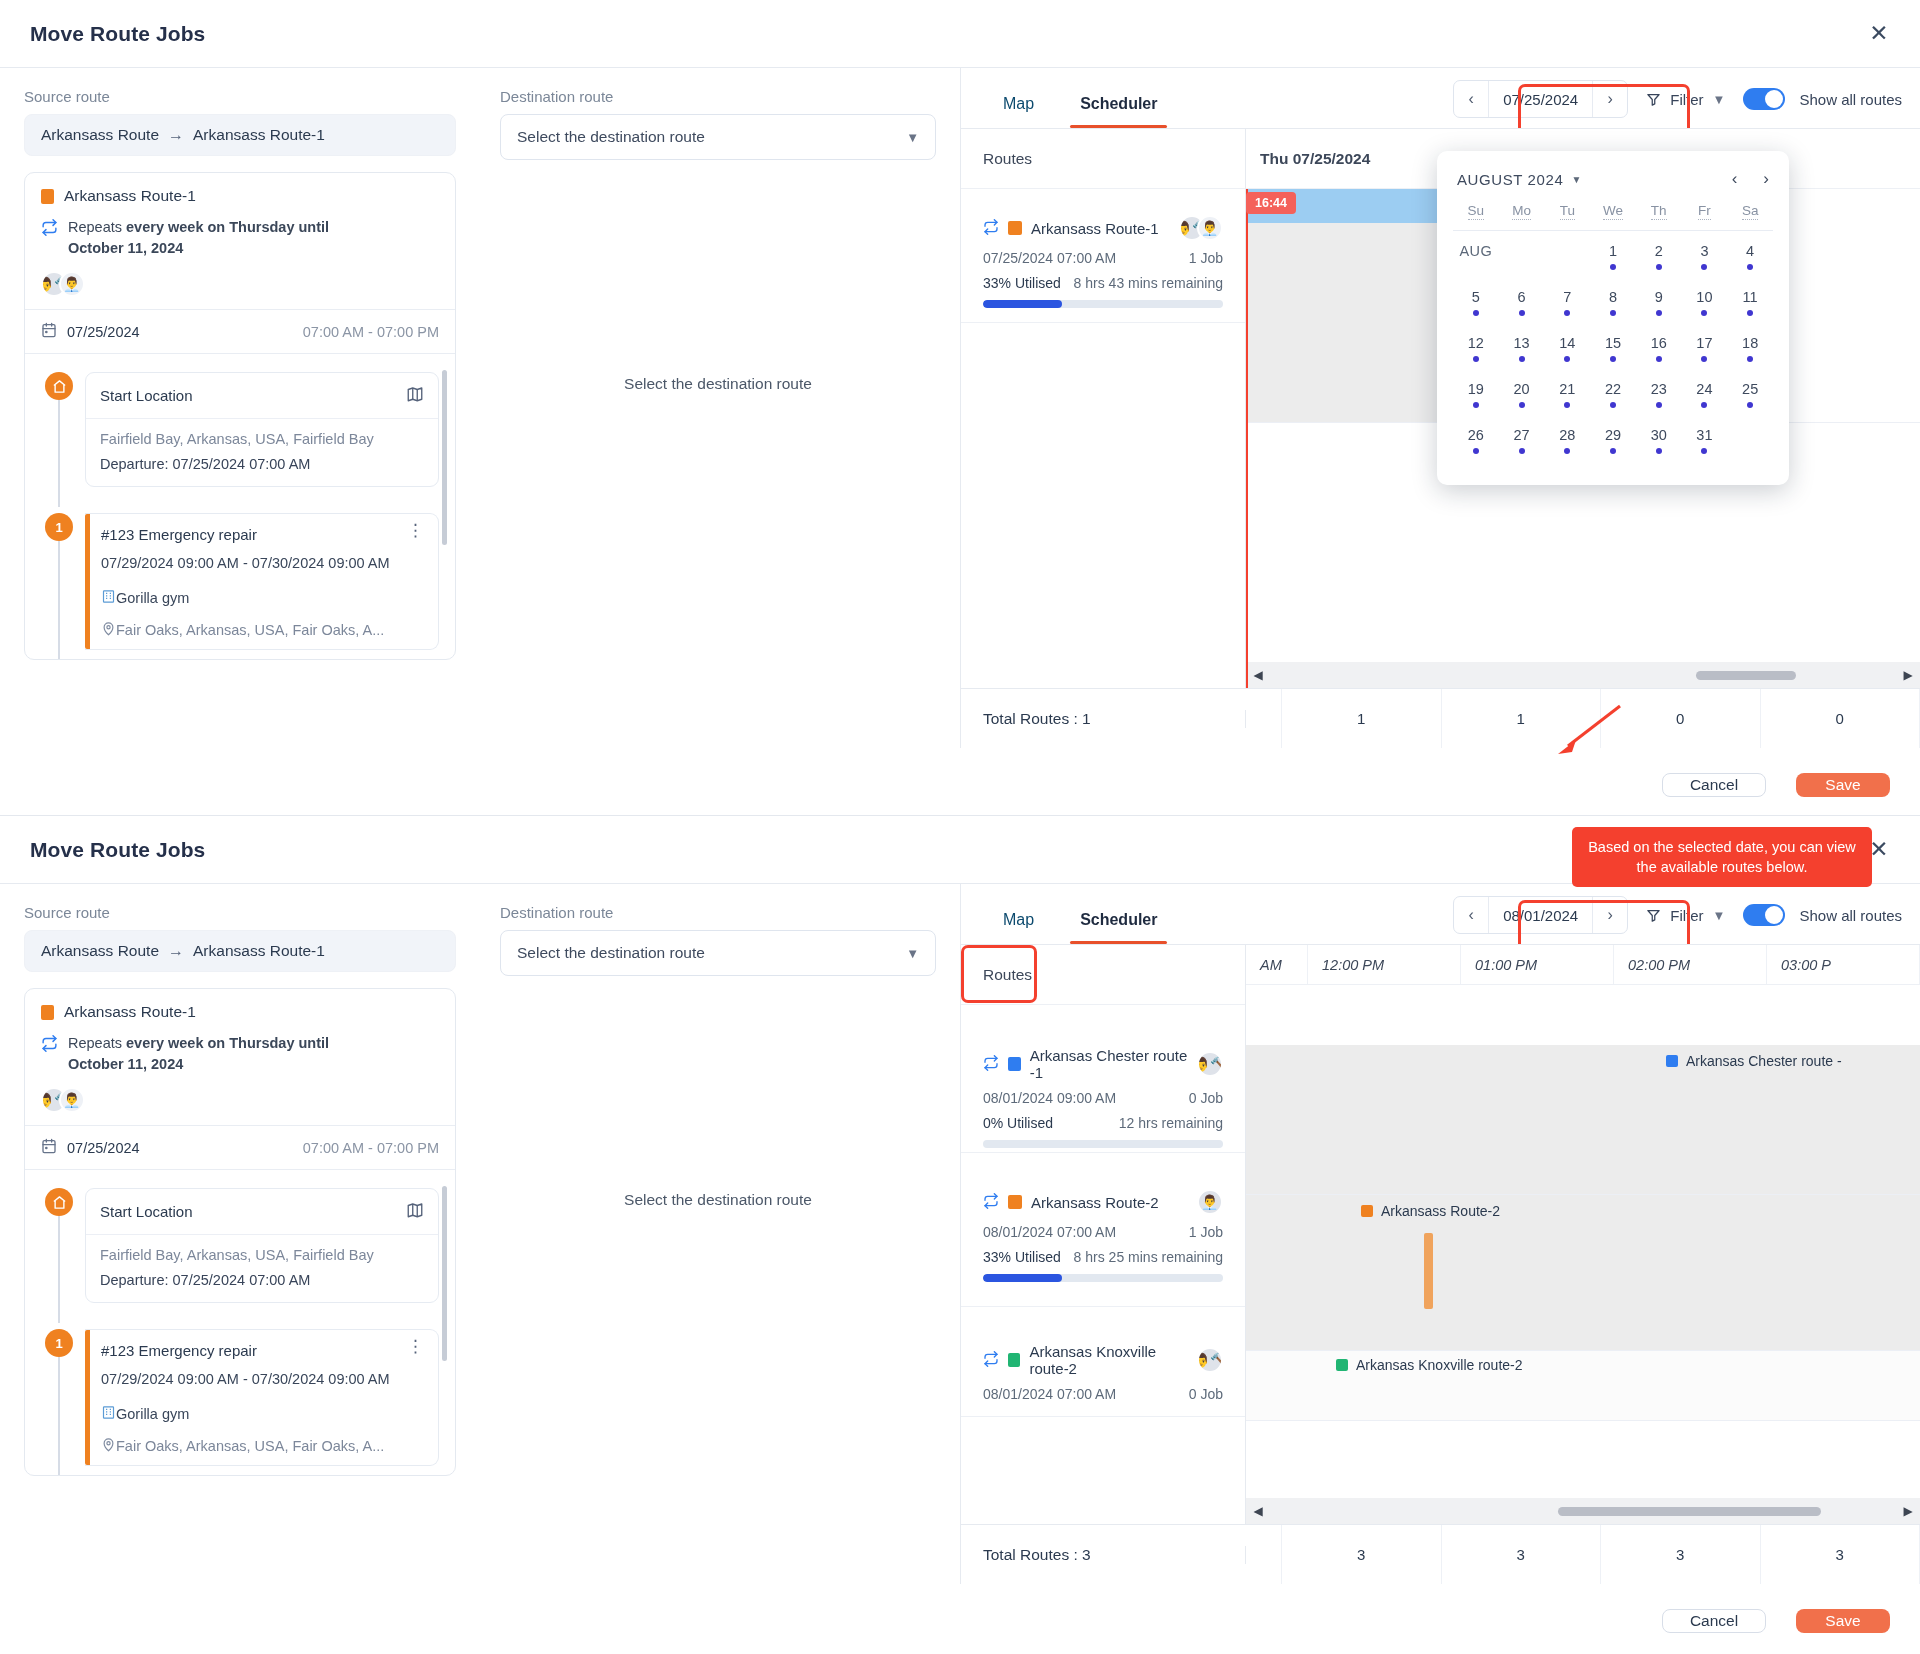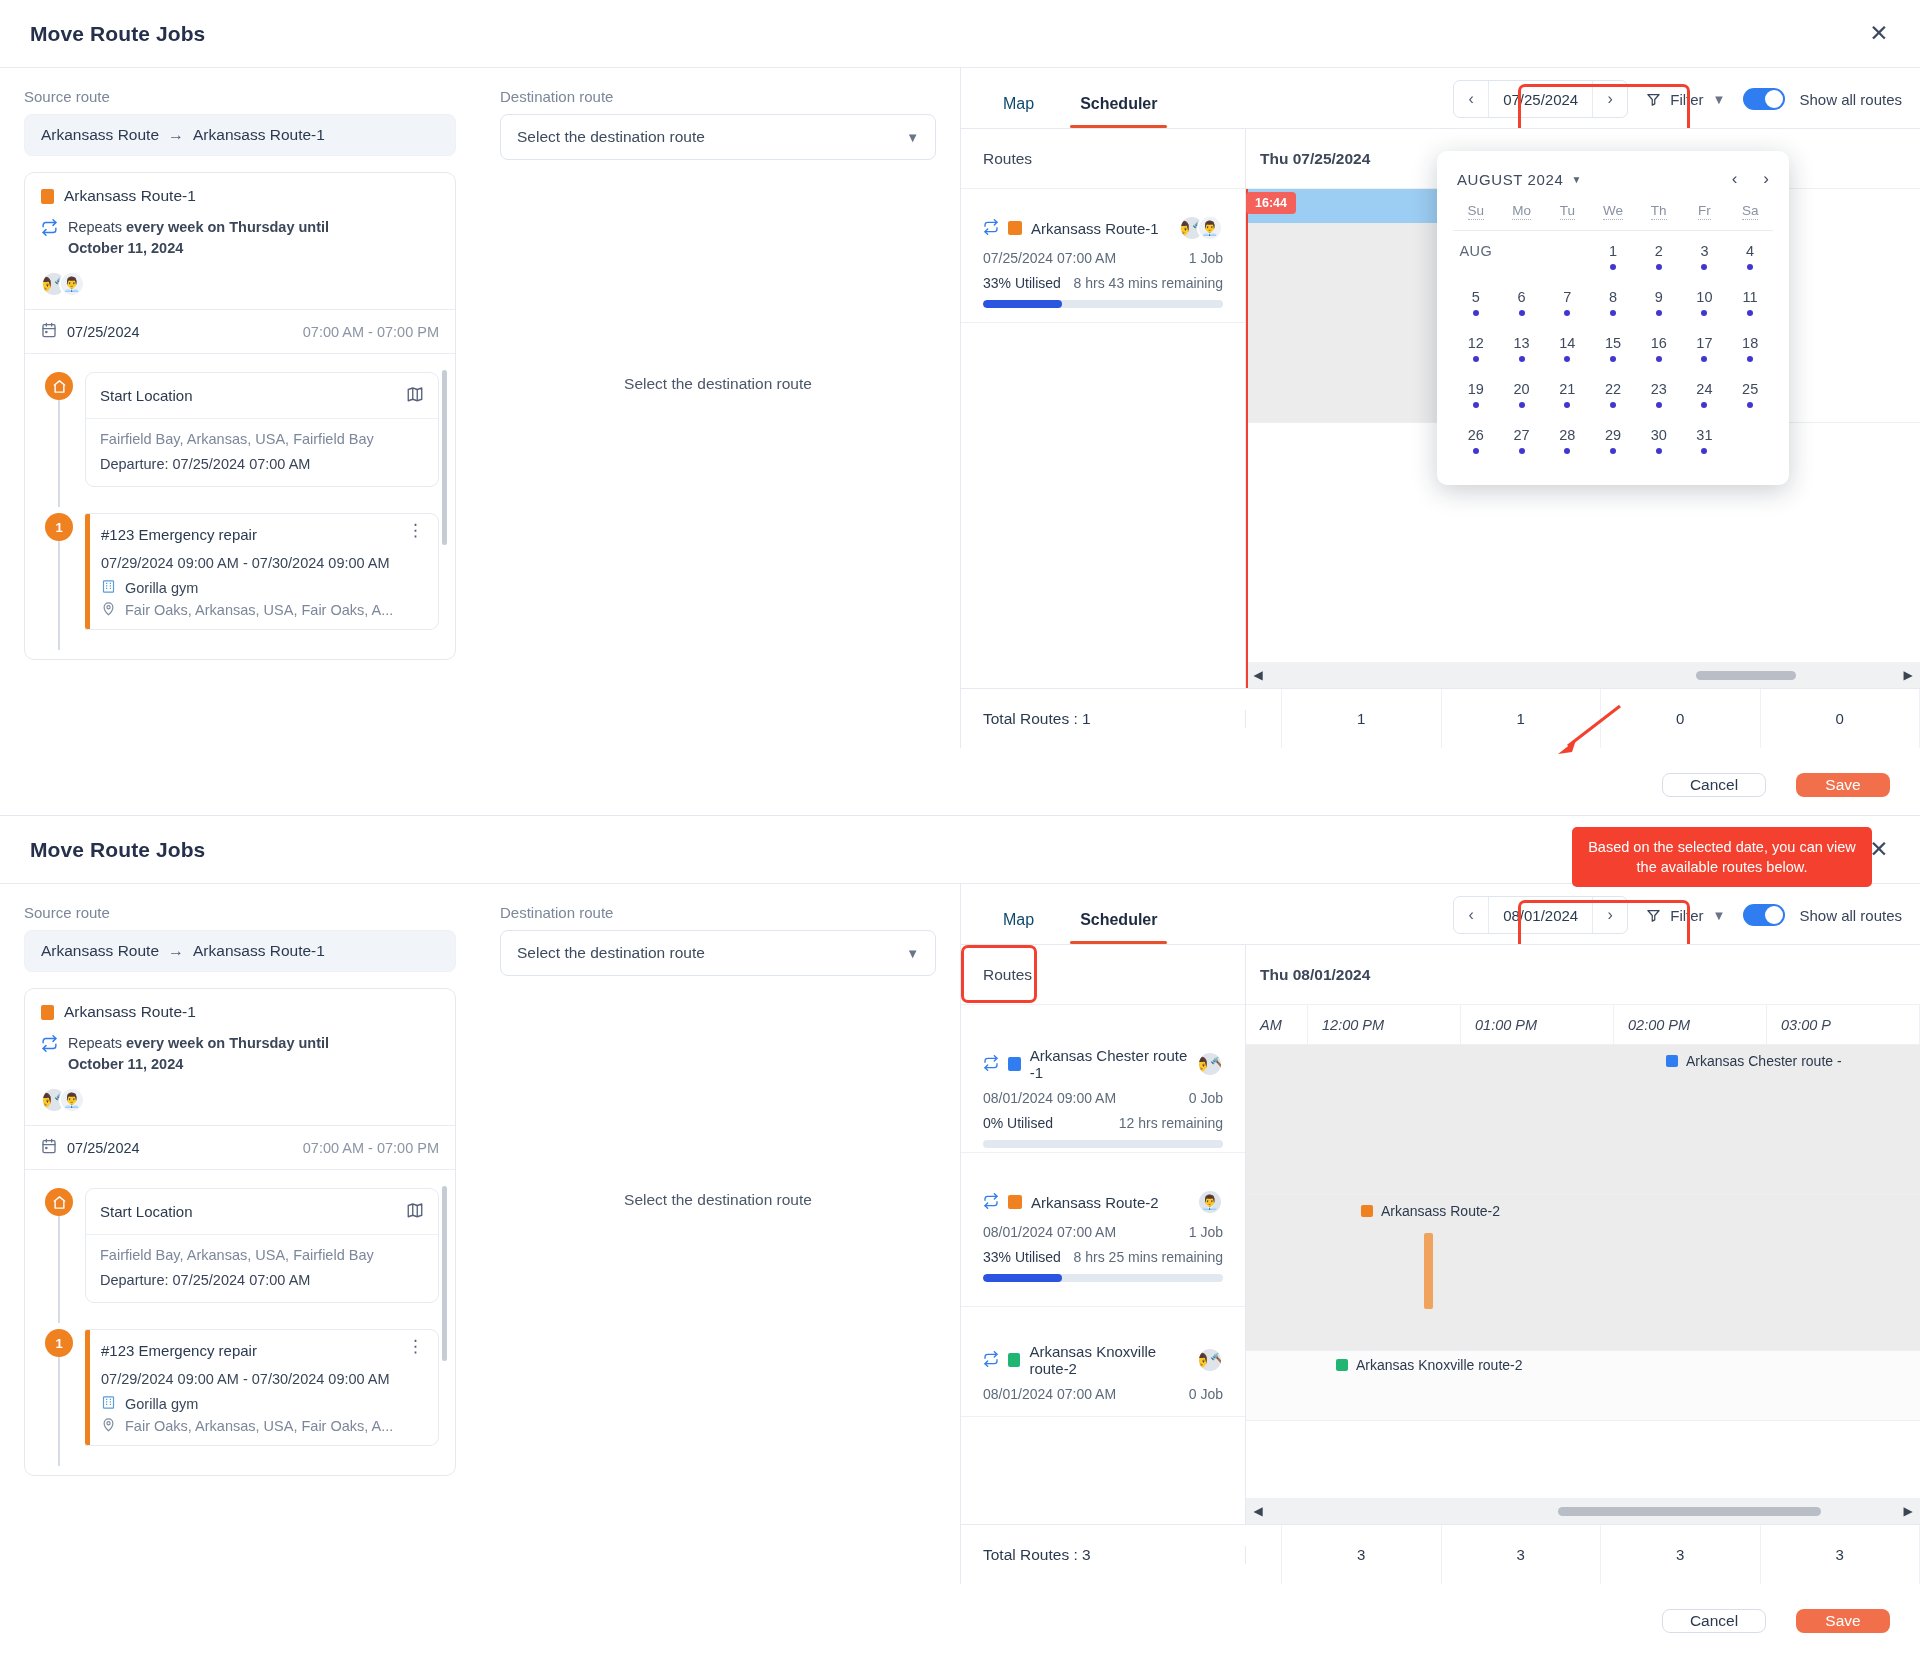--- a/index.html
+++ b/index.html
@@ -90,21 +90,21 @@
   .map-ico { color:#55627a; }
   .stop-body { padding: 12px 14px 14px 14px; }
   .addr { font-size:14.5px; color:#7c879a; }
   .dep { font-size:14.5px; color:#384459; margin-top:9px; }
 
   .job-card { position:relative; border:1px solid #e6ebf2; border-left:none; border-radius:0 9px 9px 0; background:#fff; padding:12px 14px 10px 16px; }
   .job-bar { position:absolute; left:0; top:0; bottom:0; width:5px; background:#ef8120; border-radius:2px 0 0 2px;}
   .job-title { font-size:15px; color:#2b3a4f; display:flex; justify-content:space-between; align-items:flex-start;}
   .kebab { color:#55627a; font-size:17px; line-height:.6; letter-spacing:0; cursor:pointer; }
   .job-time { font-size:14.5px; color:#39465a; margin-top:10px; line-height:1.5; }
-  .job-meta { display:flex; align-items:center; gap:9px; font-size:14.5px; color:#39465a; margin-top:4px; }
+  .job-meta { display:flex; align-items:center; font-size:14.5px; color:#39465a; margin-top:14px; }
   .job-meta.addr2 { color:#7c879a; }
   .mini-ico { color:#5b9bd5; flex:0 0 auto; }
   .mini-ico.pin { color:#7f8ba0; }
 
   
   .col-sched { flex:1; border-left:1px solid #e6eaf0; display:flex; flex-direction:column; }
   .sched-tabs { height:60px; display:flex; align-items:flex-end; padding: 0 0 0 28px; position:relative; }
   .tab { padding: 0 14px 15px 14px; font-size:16px; color:#0c4a6e; cursor:pointer; margin-right:18px; position:relative;}
   .tab.active { color:#1f2b40; font-weight:bold; }
   .tab.active:after { content:""; position:absolute; left:4px; right:4px; bottom:0; height:3px; background:#e8502b; border-radius:2px;}
@@ -799,21 +799,20 @@
                 </div>
                 <div class="ri-line2">
                   <span>08/01/2024 07:00 AM</span>
                   <span>0 Job</span>
                 </div>
               </div>
             </div>
           </div>
 
           <div class="tl-pane">
-            <div class="tl-head">Thu 08/01/2024</div>
             <div class="tl-hours" id="hours-row">
                 <div class="hour" style="flex: 0 0 62px;">AM</div>
                 <div class="hour">12:00 PM</div>
                 <div class="hour">01:00 PM</div>
                 <div class="hour">02:00 PM</div>
                 <div class="hour">03:00 P</div>
               </div>
             <div class="tl-body" style="top:100px;">
               <div class="tl-lane" style="height:150px;">
                 <div class="lane-shade"></div>

